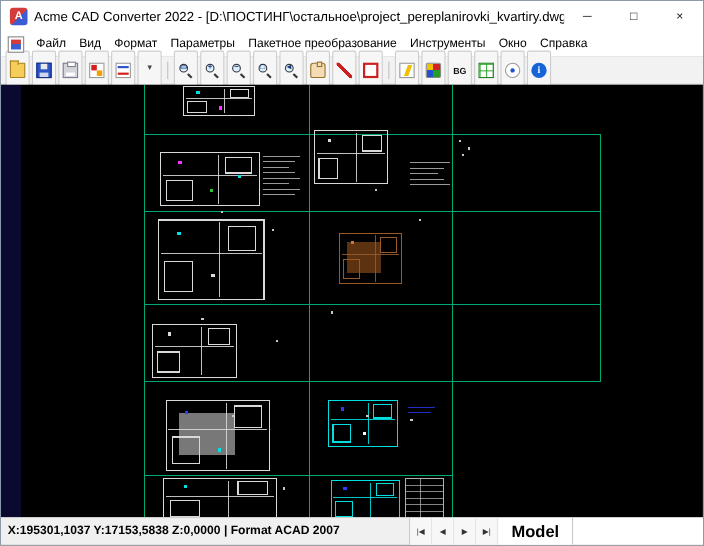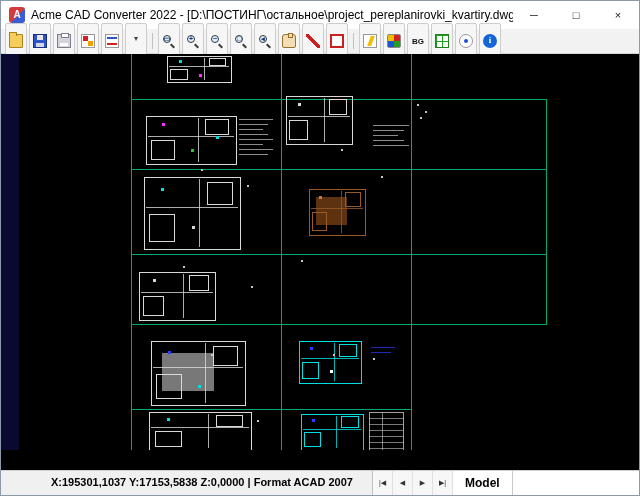--- a/index.html
+++ b/index.html
@@ -71,43 +71,55 @@
   .ic-info::before{content:"i";position:absolute;inset:0;color:#fff;font-size:9px;line-height:13px;text-align:center;
     font-weight:bold;font-family:"Liberation Serif",serif;}
 
   
   .canvas{flex:1;position:relative;background:#000;overflow:hidden;}
   .canvas svg{display:block;}
 
   
   .statusbar{height:24px;flex:0 0 auto;display:flex;align-items:stretch;background:#f0f0f0;
     border-top:1px solid #cfcfcf;font-size:11px;}
-  .status-text{font-weight:bold;padding:5px 6px;white-space:nowrap;color:#000;margin-left:44px;}
+  .status-text{font-weight:bold;padding:5px 6px;white-space:nowrap;color:#000;}
   .tab-control{margin-left:auto;display:flex;align-items:stretch;background:#fff;border-left:1px solid #c0c0c0;min-width:266px;}
   .tab-nav{width:20px;border:none;border-right:1px solid #e0e0e0;background:#f7f7f7;font-size:7px;color:#333;
     display:flex;align-items:center;justify-content:center;padding:0;cursor:default;font-family:inherit;}
-  .sheet-tab{padding:0 12px;border:none;border-right:1px solid #c8c8c8;background:#e8e8e8;color:#333;font-size:12px;
+  .sheet-tab{padding:0 12px;border:none;border-right:1px solid #c8c8c8;background:#e8e8e8;color:#333;font-size:15px;
     display:flex;align-items:center;cursor:default;font-family:inherit;}
   .sheet-tab.active{background:#fff;font-weight:bold;color:#000;}
 </style>
 </head>
 <body>
 
 <div class="window">
 
   <div class="titlebar">
     <div class="app-icon"></div>
     <div class="title-text">Acme CAD Converter 2022 - [D:\ПОСТИНГ\остальное\project_pereplanirovki_kvartiry.dwg]</div>
     <div class="win-controls">
       <button class="win-btn">─</button>
       <button class="win-btn">□</button>
       <button class="win-btn">×</button>
     </div>
   </div>
 
+  <div class="menubar">
+    <div class="doc-icon"></div>
+
+  <div class="menu-item">Файл</div>
+      <div class="menu-item">Вид</div>
+      <div class="menu-item">Формат</div>
+      <div class="menu-item">Параметры</div>
+      <div class="menu-item">Пакетное преобразование</div>
+      <div class="menu-item">Инструменты</div>
+      <div class="menu-item">Окно</div>
+      <div class="menu-item">Справка</div>
+    </div>
 
   <div class="toolbar">
 
   <button class="tbtn">
         <div class="ic ic-folder"></div>
       </button>
       <button class="tbtn">
         <div class="ic ic-save"></div>
       </button>
       <button class="tbtn">

